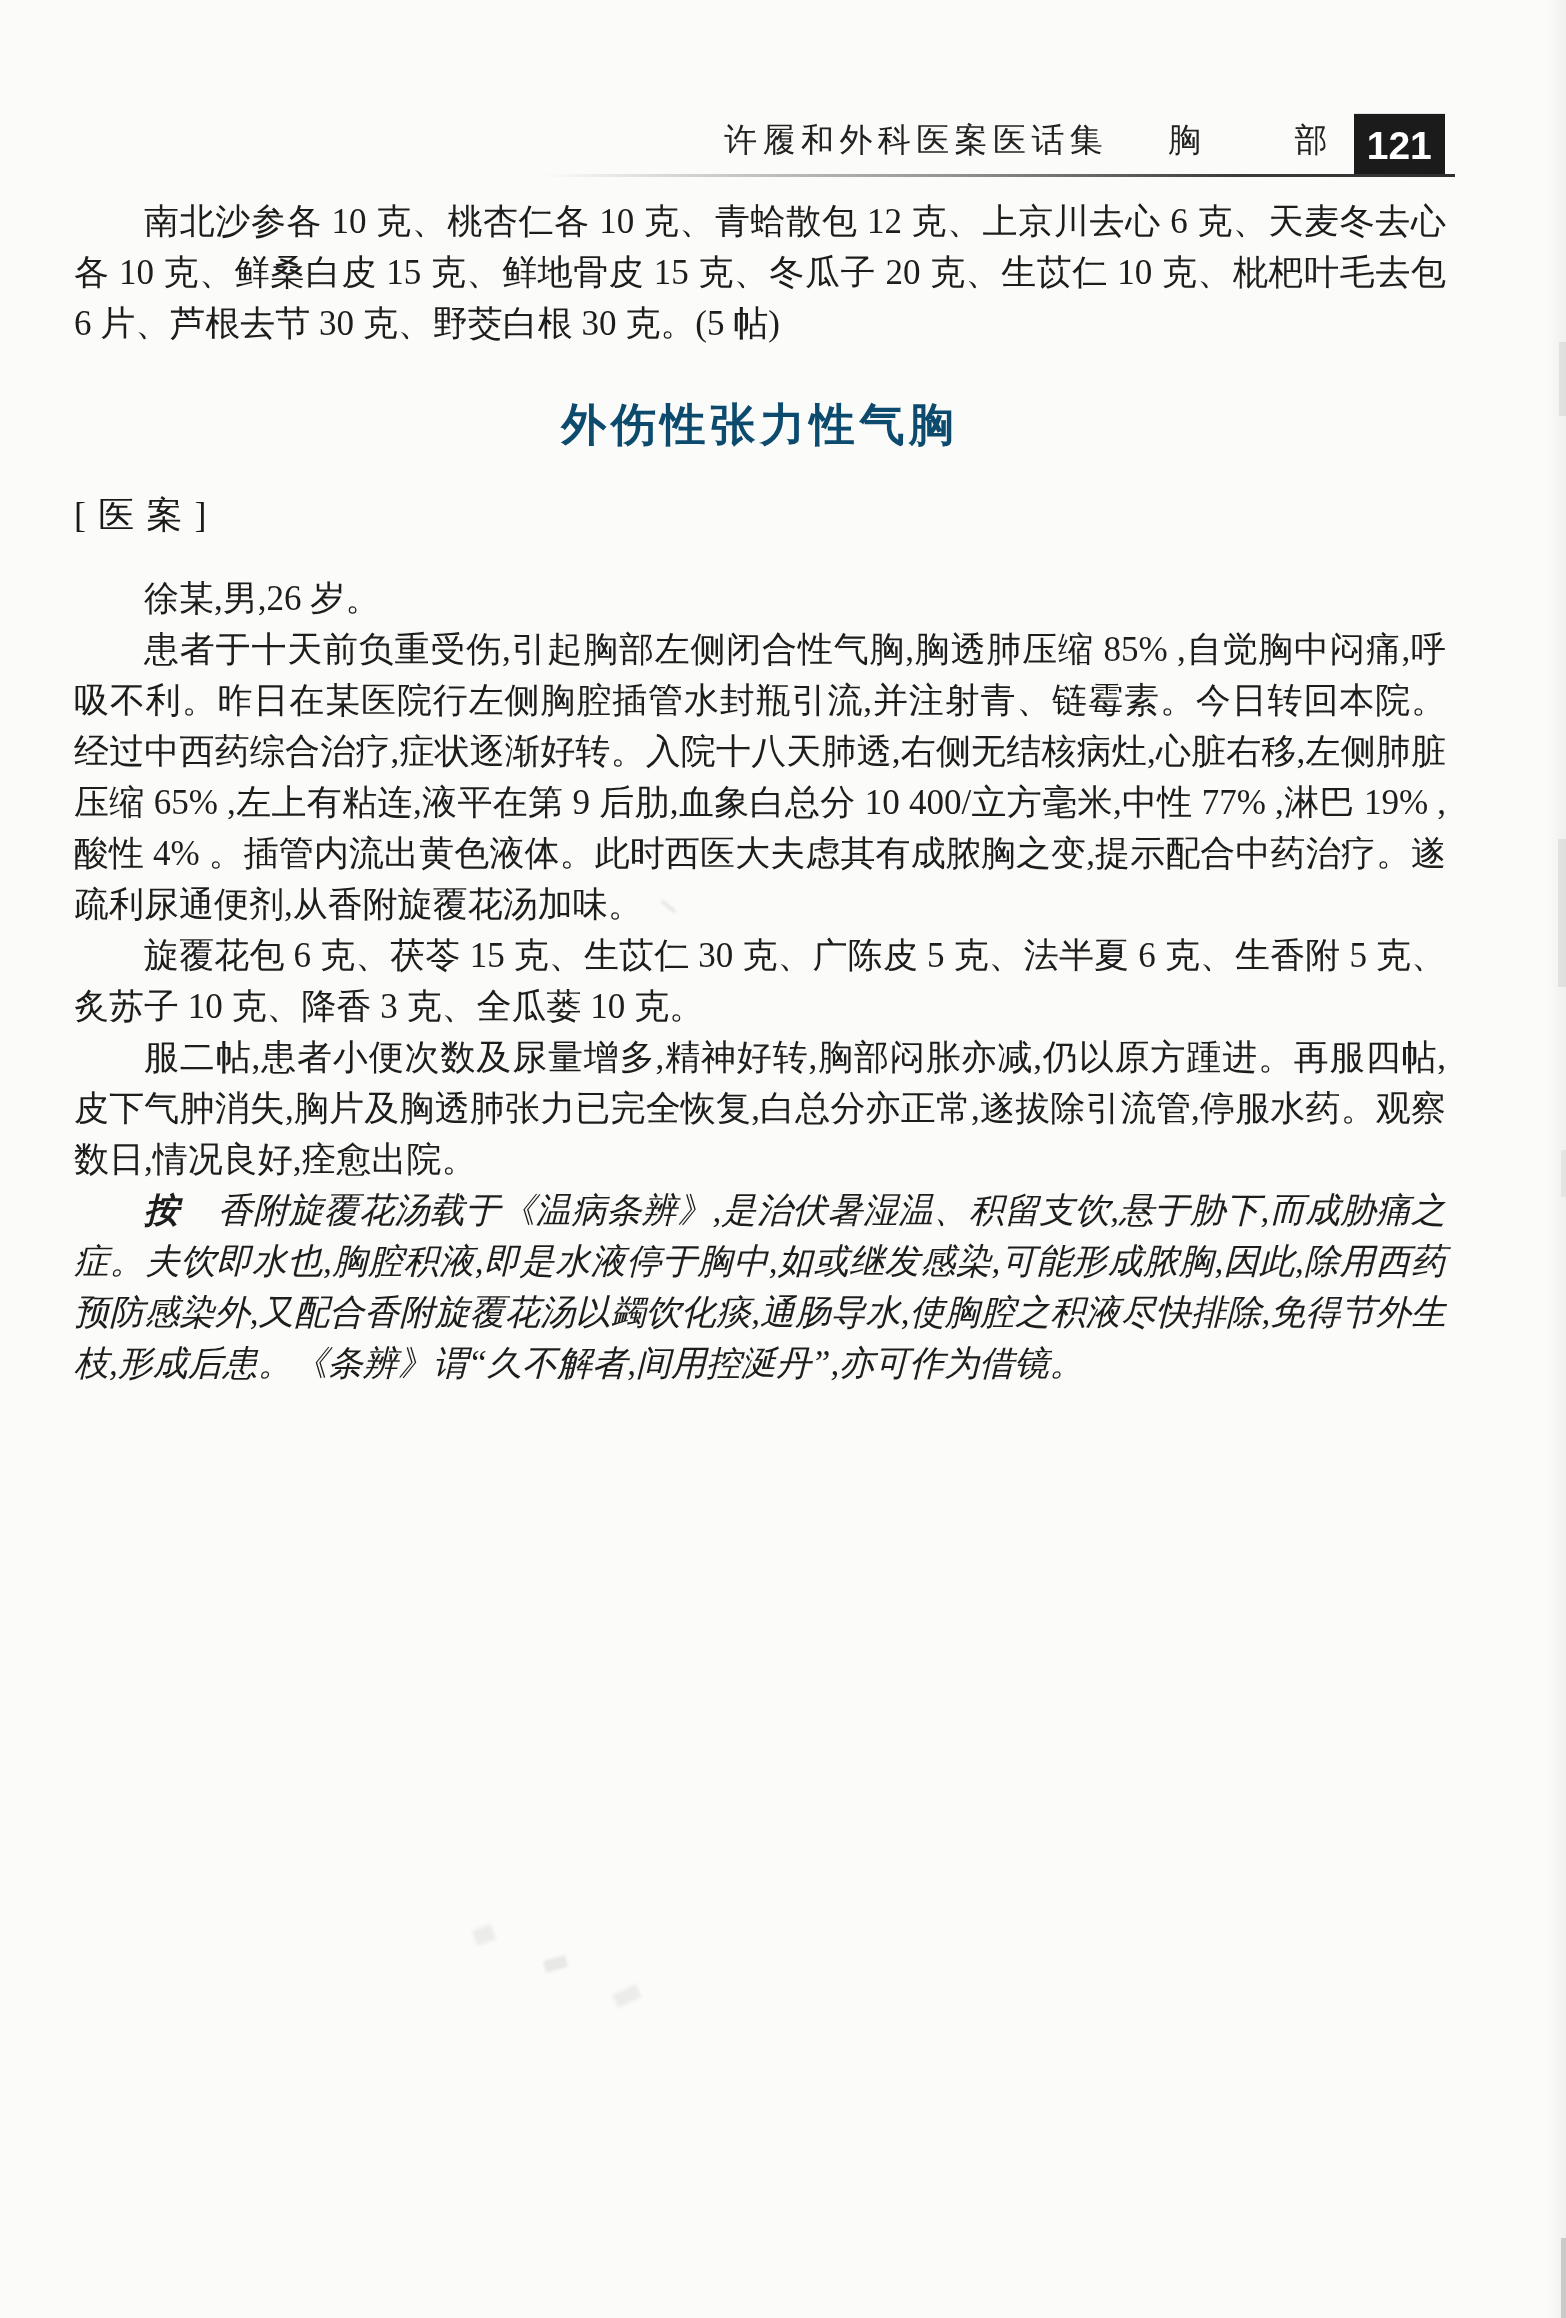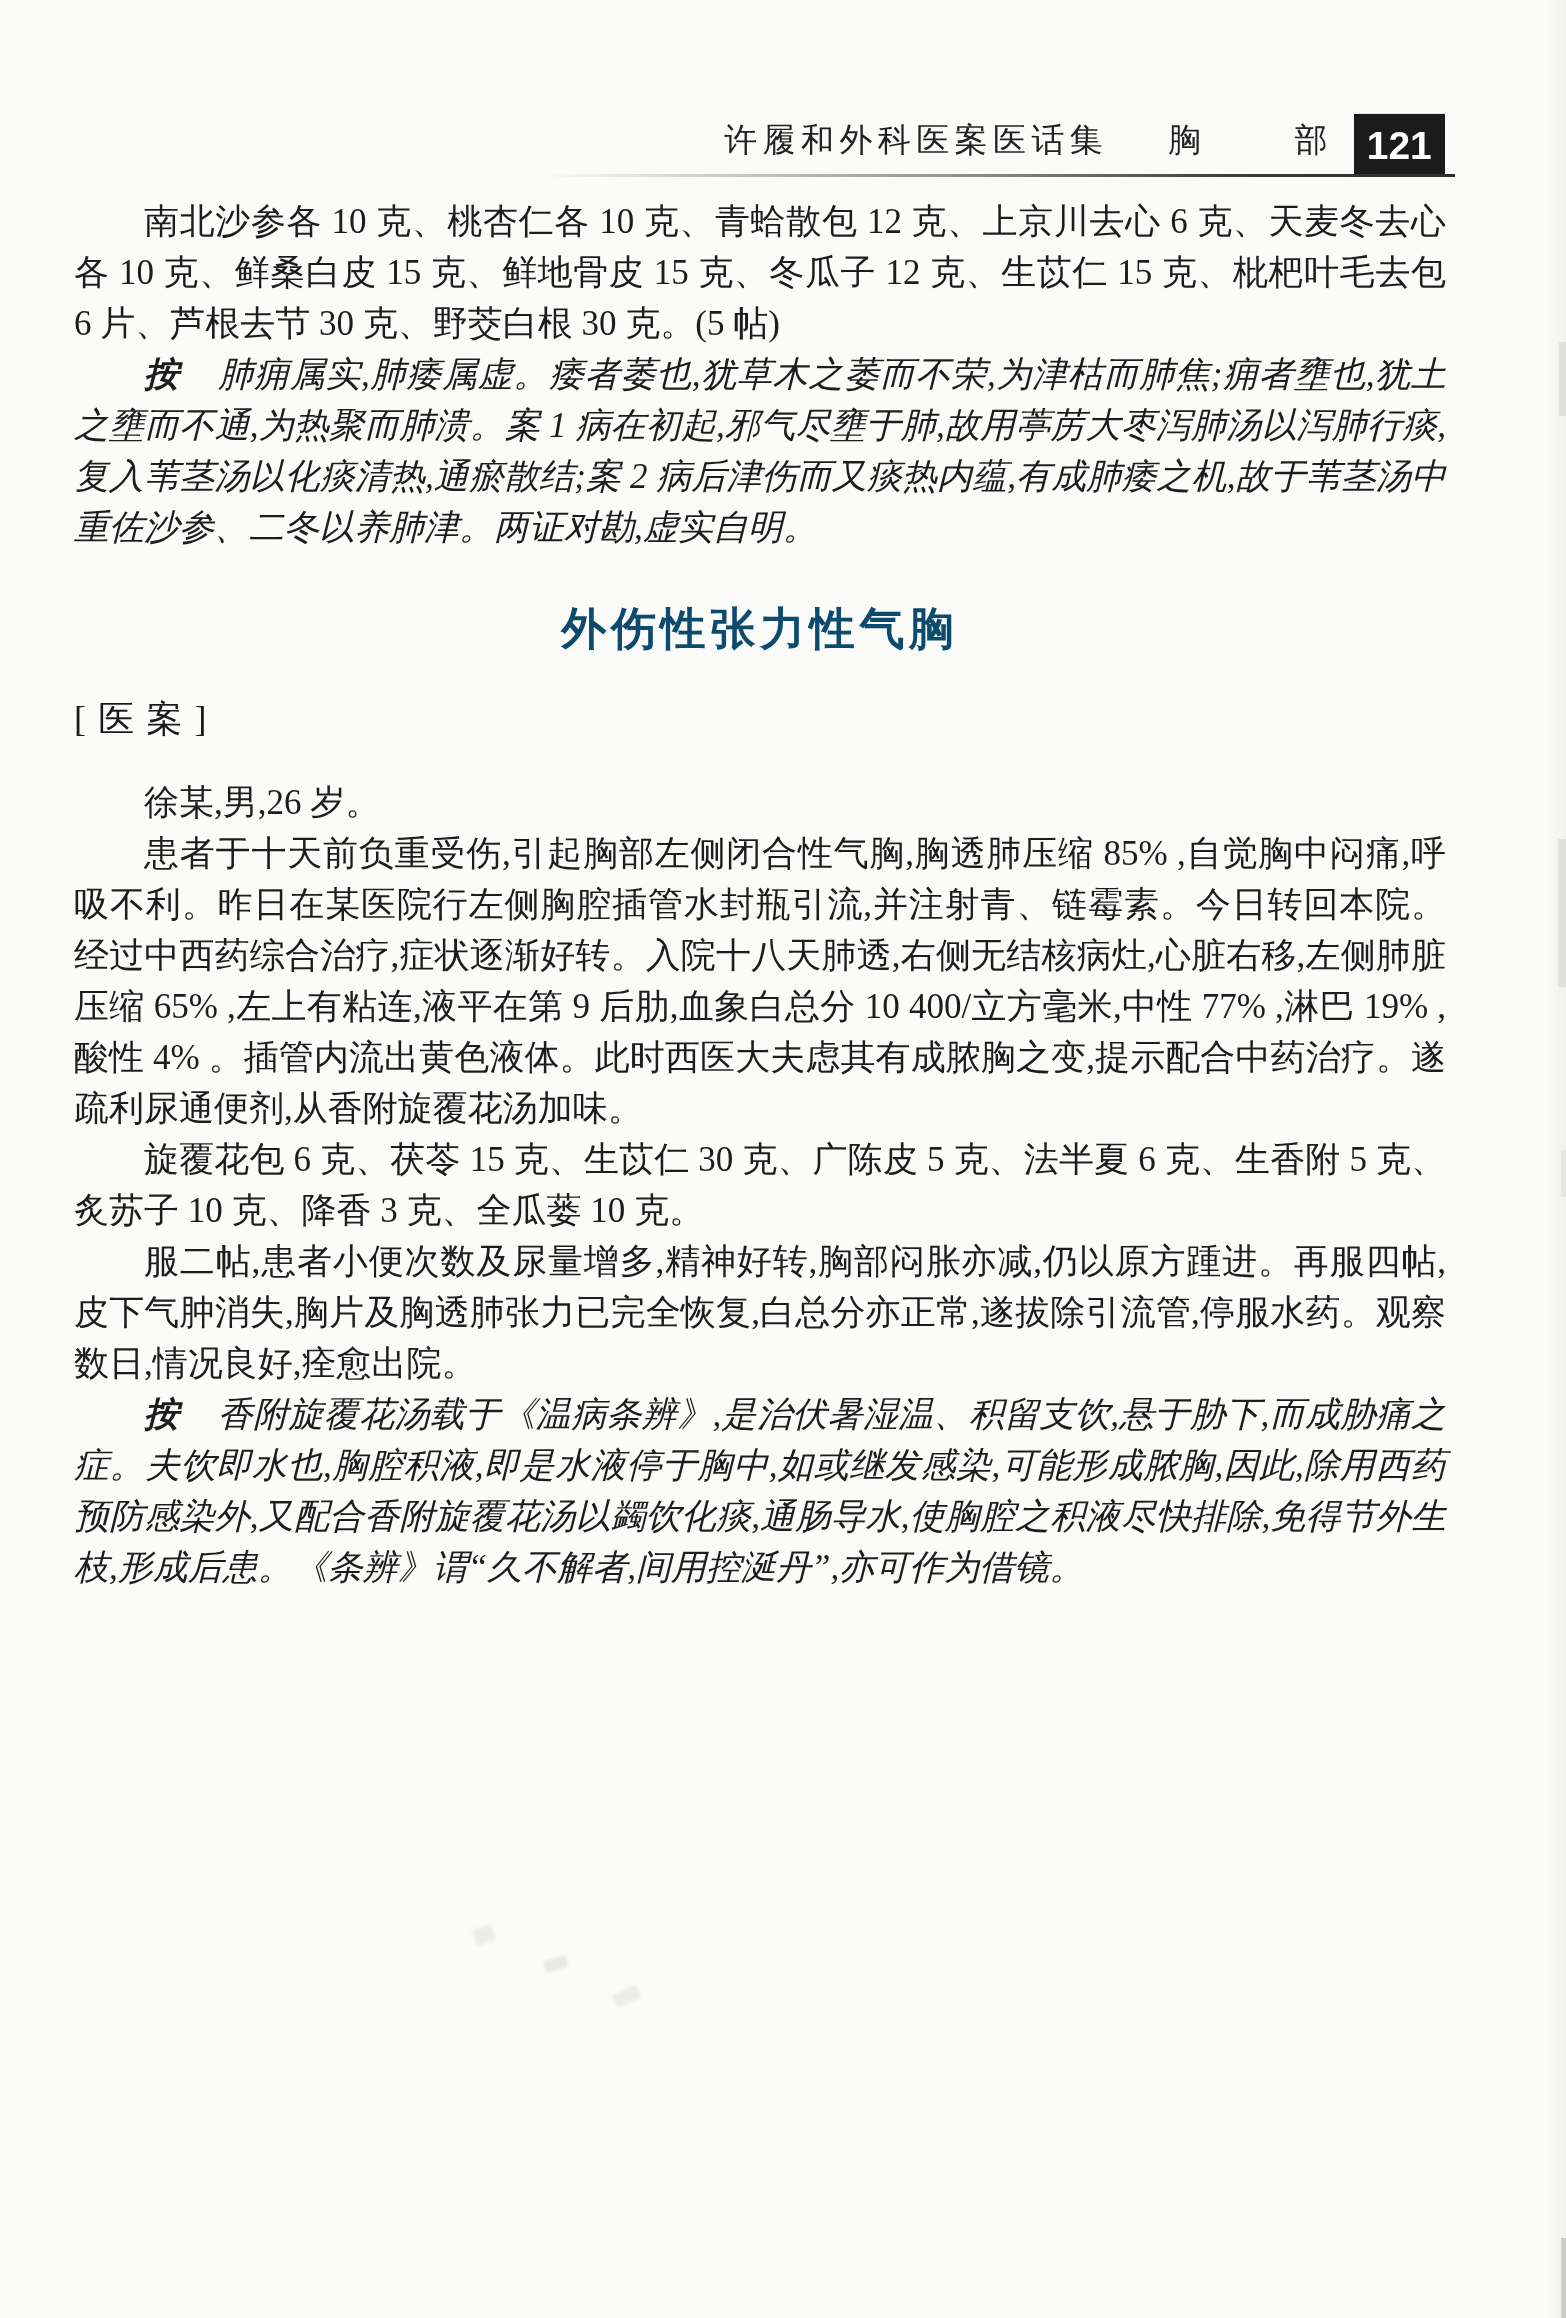--- a/index.html
+++ b/index.html
@@ -120,23 +120,22 @@
   <div class="page-header">
     <span class="book-title">许履和外科医案医话集</span>
     <span class="chapter">胸</span>
     <span class="chapter-part">部</span>
     <span class="page-badge">121</span>
   </div>
   <div class="header-rule"></div>
 
   <div class="text-block">
 
-    <p class="body">南北沙参各 10 克、桃杏仁各 10 克、青蛤散包 12 克、上京川去心 6 克、天麦冬去心各 10 克、鲜桑白皮 15 克、鲜地骨皮 15 克、冬瓜子 12 克、生苡仁 15 克、枇杷叶毛去包 6 片、芦根去节 30 克、野茭白根 30 克。(5 帖)</p>
+    <p class="body">南北沙参各 10 克、桃杏仁各 10 克、青蛤散包 12 克、上京川去心 6 克、天麦冬去心各 10 克、鲜桑白皮 15 克、鲜地骨皮 15 克、冬瓜子 20 克、生苡仁 10 克、枇杷叶毛去包 6 片、芦根去节 30 克、野茭白根 30 克。(5 帖)</p>
 
-    <p class="body kai"><span class="an-label">按</span><span>肺痈属实,肺痿属虚。痿者萎也,犹草木之萎而不荣,为津枯而肺焦;痈者壅也,犹土之壅而不通,为热聚而肺溃。案 1 病在初起,邪气尽壅于肺,故用葶苈大枣泻肺汤以泻肺行痰,复入苇茎汤以化痰清热,通瘀散结;案 2 病后津伤而又痰热内蕴,有成肺痿之机,故于苇茎汤中重佐沙参、二冬以养肺津。两证对勘,虚实自明。</span></p>
 
     <h1 class="section-title">外伤性张力性气胸</h1>
 
     <div class="case-label">[ 医 案 ]</div>
 
     <p class="body patient-line">徐某,男,26 岁。</p>
 
     <p class="body">患者于十天前负重受伤,引起胸部左侧闭合性气胸,胸透肺压缩 85% ,自觉胸中闷痛,呼吸不利。昨日在某医院行左侧胸腔插管水封瓶引流,并注射青、链霉素。今日转回本院。经过中西药综合治疗,症状逐渐好转。入院十八天肺透,右侧无结核病灶,心脏右移,左侧肺脏压缩 65% ,左上有粘连,液平在第 9 后肋,血象白总分 10 400/立方毫米,中性 77% ,淋巴 19% ,酸性 4% 。插管内流出黄色液体。此时西医大夫虑其有成脓胸之变,提示配合中药治疗。遂疏利尿通便剂,从香附旋覆花汤加味。</p>
 
     <p class="body">旋覆花包 6 克、茯苓 15 克、生苡仁 30 克、广陈皮 5 克、法半夏 6 克、生香附 5 克、炙苏子 10 克、降香 3 克、全瓜蒌 10 克。</p>

